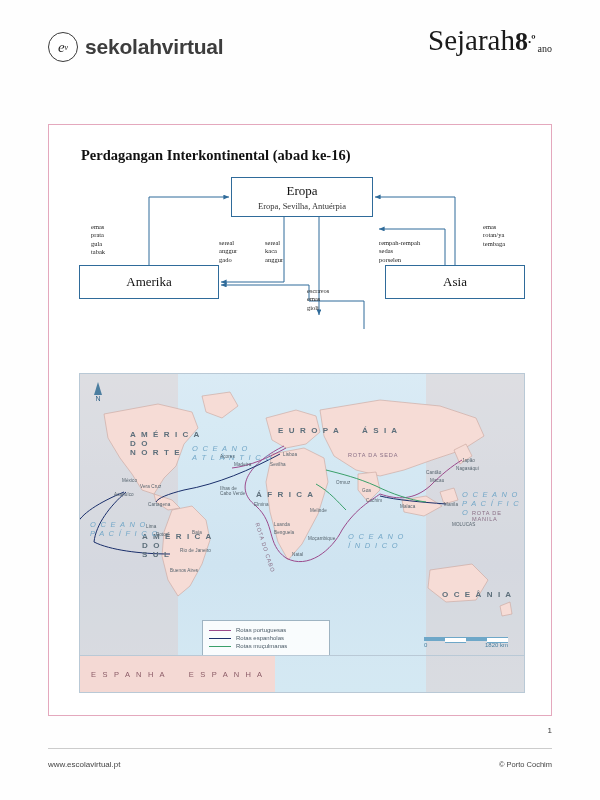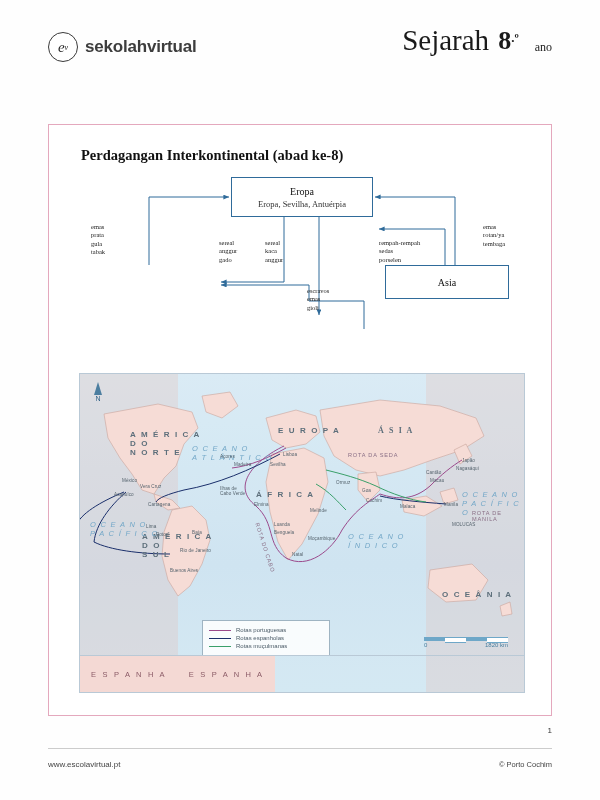--- a/index.html
+++ b/index.html
@@ -51,32 +51,31 @@
     font-size: 15px;
     font-style: italic;
     color: #2a2a2a;
   }
   .brand-mark sup {
     font-size: 8px;
     vertical-align: super;
   }
   .brand-name {
     font-family: "Liberation Sans", sans-serif;
-    font-size: 17px;
+    font-size: 21px;
     font-weight: bold;
     color: #3d3d3d;
     letter-spacing: -0.2px;
   }
   .subject {
     position: absolute;
     right: 0;
     top: 0;
     display: flex;
-    align-items: center;
-    gap: 9px;
+    align-items: flex-end;
   }
   .subject-name {
     font-family: "Liberation Serif", serif;
     font-size: 29px;
     color: #1a1a1a;
     line-height: 1;
   }
   .subject-grade {
     font-family: "Liberation Serif", serif;
     font-size: 26px;
@@ -85,23 +84,23 @@
     line-height: 1;
     display: flex;
     align-items: flex-end;
   }
   .subject-grade .ord {
     font-size: 13px;
     position: relative;
     top: -10px;
   }
   .subject-grade .yr {
-    font-size: 12px;
+    font-size: 10px;
     font-weight: normal;
-    margin-left: 16px;
+    margin-left: 2px;
     position: relative;
     top: -1px;
   }
 
   
   .panel {
     position: absolute;
     left: 48px;
     top: 124px;
     width: 504px;
@@ -134,32 +133,32 @@
     background: #ffffff;
     box-sizing: border-box;
     display: flex;
     flex-direction: column;
     align-items: center;
     justify-content: center;
     text-align: center;
   }
   .node .n-title {
     font-family: "Liberation Serif", serif;
-    font-size: 10px;
+    font-size: 13px;
     color: #111;
   }
   .node .n-sub {
     font-family: "Liberation Serif", serif;
     font-size: 8.5px;
     color: #333;
     margin-top: 2px;
   }
   #node-europe { left: 152px; top: 0px; width: 142px; height: 40px; }
   #node-america { left: 0px; top: 88px; width: 140px; height: 34px; }
-  #node-asia { left: 306px; top: 88px; width: 124px; height: 34px; }
+  #node-asia { left: 306px; top: 88px; width: 140px; height: 34px; }
   #node-africa { left: 152px; top: 140px; width: 142px; height: 36px; }
 
   .flowlabel {
     position: absolute;
     font-family: "Liberation Serif", serif;
     font-size: 6.5px;
     line-height: 1.28;
     color: #222;
     white-space: pre-line;
   }
@@ -281,21 +280,21 @@
       <div class="subject-name">Sejarah</div>
       <div class="subject-grade">
         <span>8</span>
         <span class="ord">.º</span>
         <span class="yr">ano</span>
       </div>
     </div>
   </div>
 
   <div class="panel">
-    <div class="panel-title">Perdagangan Interkontinental (abad ke-8)</div>
+    <div class="panel-title">Perdagangan Interkontinental (abad ke-16)</div>
 
     <div class="diagram">
       <svg width="446" height="190">
         <defs>
           <marker id="ah" markerWidth="7" markerHeight="7" refX="5.6" refY="2.4" orient="auto">
             <path d="M0,0 L5.6,2.4 L0,4.8 z" fill="#2f6b9a"></path>
           </marker>
         </defs>
 
         <path d="M70,88 L70,20 L150,20" stroke="#2f6b9a" stroke-width="1" fill="none" marker-end="url(#ah)"></path>
@@ -307,20 +306,23 @@
         <path d="M240,40 L240,138" stroke="#2f6b9a" stroke-width="1" fill="none" marker-end="url(#ah)"></path>
 
         <path d="M366,88 L366,52 L300,52" stroke="#2f6b9a" stroke-width="1" fill="none" marker-end="url(#ah)"></path>
 
         <path d="M285,152 L285,124 L230,124 L230,108 L142,108" stroke="#2f6b9a" stroke-width="1" fill="none" marker-end="url(#ah)"></path>
       </svg>
 
       <div class="node" id="node-europe">
         <div class="n-title">Eropa</div>
         <div class="n-sub">Eropa, Sevilha, Antuérpia</div>
+      </div>
+      <div class="node" id="node-america">
+        <div class="n-title">Amerika</div>
       </div>
       <div class="node" id="node-asia">
         <div class="n-title">Asia</div>
       </div>
 
       <div class="flowlabel" id="lbl-america-eu">emas
 prata
 gula
 tabak</div>
       <div class="flowlabel" id="lbl-asia-eu">emas
@@ -400,21 +402,21 @@
       </svg>
 
       <div class="map-label lbl-cont" style="left:50px;top:56px;">A M É R I C A
 D O
 N O R T E</div>
       <div class="map-label lbl-cont" style="left:62px;top:158px;">A M É R I C A
 D O
 S U L</div>
       <div class="map-label lbl-cont" style="left:198px;top:52px;">E U R O P A</div>
       <div class="map-label lbl-cont" style="left:176px;top:116px;">Á F R I C A</div>
-      <div class="map-label lbl-cont" style="left:298px;top:52px;font-family:Liberation Serif, serif;">Á S I A</div>
+      <div class="map-label lbl-cont" style="left:282px;top:52px;">Á S I A</div>
       <div class="map-label lbl-cont" style="left:362px;top:216px;">O C E Â N I A</div>
 
       <div class="map-label lbl-ocean" style="left:112px;top:70px;">O C E A N O
 A T L Â N T I C O</div>
       <div class="map-label lbl-ocean" style="left:10px;top:146px;">O C E A N O
 P A C Í F I C O</div>
       <div class="map-label lbl-ocean" style="left:382px;top:116px;">O C E A N O
 P A C Í F I C O</div>
       <div class="map-label lbl-ocean" style="left:268px;top:158px;">O C E A N O
 Í N D I C O</div>

